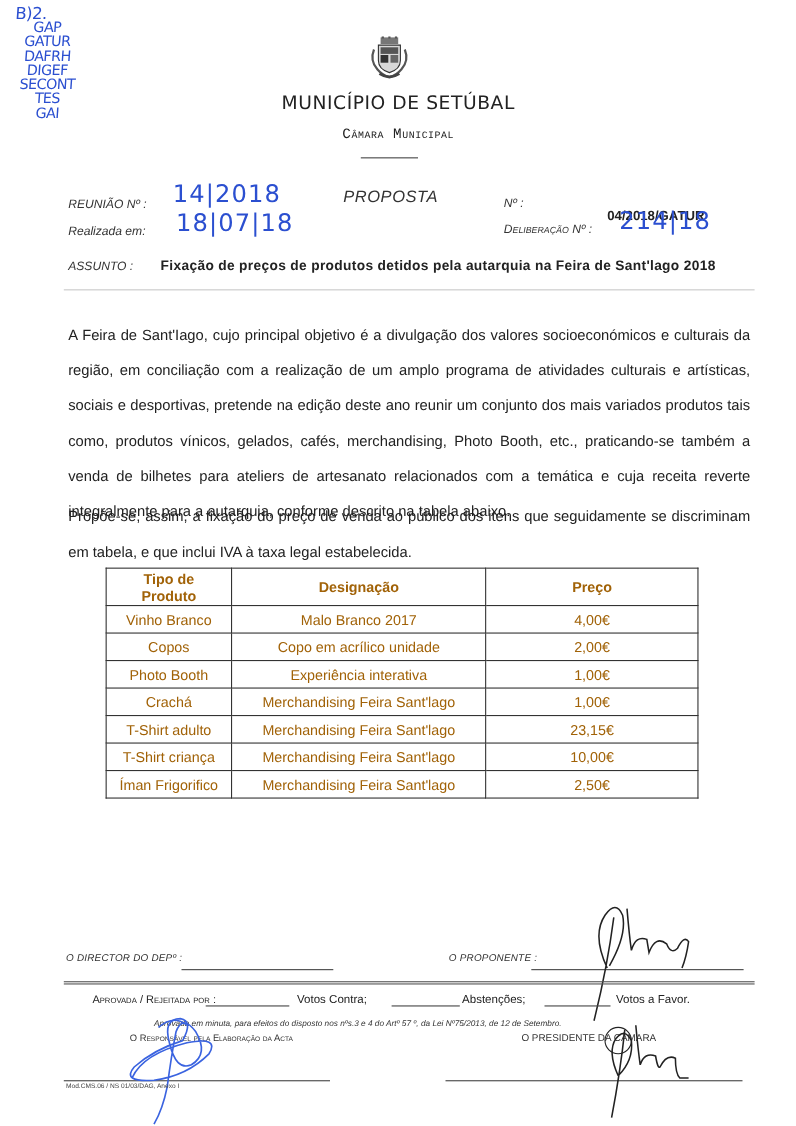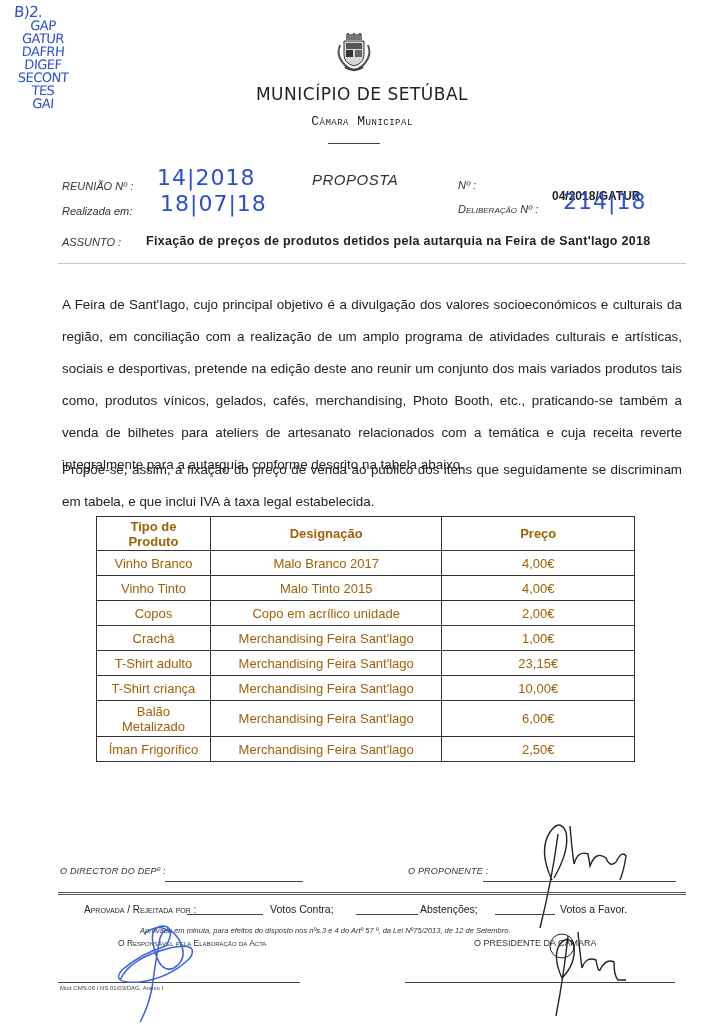--- a/index.html
+++ b/index.html
@@ -112,48 +112,43 @@
       <th>Preço</th>
     </tr>
   </thead>
   <tbody>
     <tr>
       <td>Vinho Branco</td>
       <td>Malo Branco 2017</td>
       <td>4,00€</td>
     </tr>
     <tr>
-      <td>Vinho Tinto</td>
-      <td>Malo Tinto 2015</td>
-      <td>4,00€</td>
-    </tr>
-    <tr>
       <td>Copos</td>
       <td>Copo em acrílico unidade</td>
       <td>2,00€</td>
+    </tr>
+    <tr>
+      <td>Photo Booth</td>
+      <td>Experiência interativa</td>
+      <td>1,00€</td>
     </tr>
     <tr>
       <td>Crachá</td>
       <td>Merchandising Feira Sant'lago</td>
       <td>1,00€</td>
     </tr>
     <tr>
       <td>T-Shirt adulto</td>
       <td>Merchandising Feira Sant'lago</td>
       <td>23,15€</td>
     </tr>
     <tr>
       <td>T-Shirt criança</td>
       <td>Merchandising Feira Sant'lago</td>
       <td>10,00€</td>
-    </tr>
-    <tr>
-      <td class="tall" style="padding:0 14px;">Balão Metalizado</td>
-      <td class="tall">Merchandising Feira Sant'lago</td>
-      <td class="tall">6,00€</td>
     </tr>
     <tr>
       <td>Íman Frigorifico</td>
       <td>Merchandising Feira Sant'lago</td>
       <td>2,50€</td>
     </tr>
   </tbody>
 </table>
 
 <div class="abs sig-lbl" style="left:60px; top:866px;">O DIRECTOR DO DEPº :</div>

